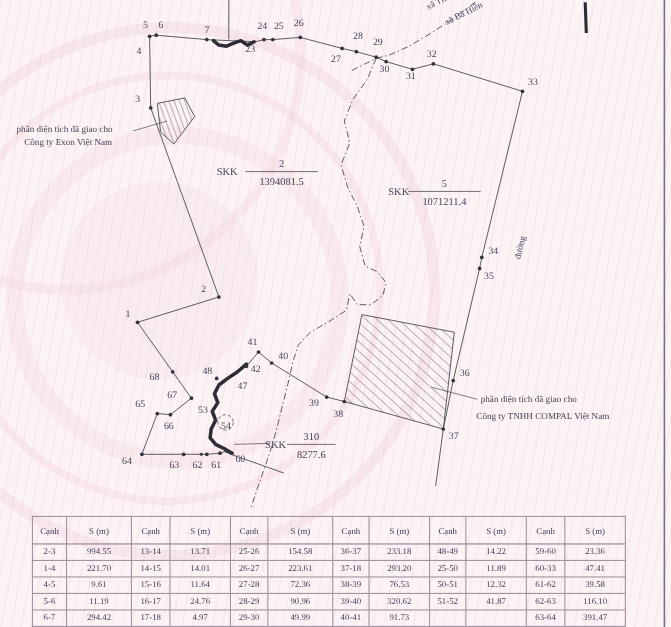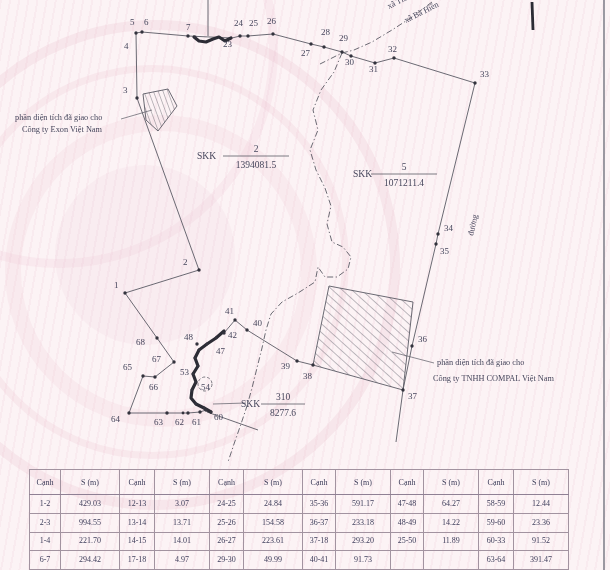--- a/index.html
+++ b/index.html
@@ -214,34 +214,20 @@
           <th>Cạnh</th>
           <th>S (m)</th>
           <th>Cạnh</th>
           <th>S (m)</th>
           <th>Cạnh</th>
           <th>S (m)</th>
         </tr>
       </thead>
     <tbody>
         <tr>
-          <td>1-2</td>
-          <td>429.03</td>
-          <td>12-13</td>
-          <td>3.07</td>
-          <td>24-25</td>
-          <td>24.84</td>
-          <td>35-36</td>
-          <td>591.17</td>
-          <td>47-48</td>
-          <td>64.27</td>
-          <td>58-59</td>
-          <td>12.44</td>
-        </tr>
-        <tr>
           <td>2-3</td>
           <td>994.55</td>
           <td>13-14</td>
           <td>13.71</td>
           <td>25-26</td>
           <td>154.58</td>
           <td>36-37</td>
           <td>233.18</td>
           <td>48-49</td>
           <td>14.22</td>
@@ -253,21 +239,49 @@
           <td>221.70</td>
           <td>14-15</td>
           <td>14.01</td>
           <td>26-27</td>
           <td>223.61</td>
           <td>37-18</td>
           <td>293.20</td>
           <td>25-50</td>
           <td>11.89</td>
           <td>60-33</td>
-          <td>91.52</td>
+          <td>47.41</td>
+        </tr>
+        <tr>
+          <td>4-5</td>
+          <td>9.61</td>
+          <td>15-16</td>
+          <td>11.64</td>
+          <td>27-28</td>
+          <td>72.36</td>
+          <td>38-39</td>
+          <td>76.53</td>
+          <td>50-51</td>
+          <td>12.32</td>
+          <td>61-62</td>
+          <td>39.58</td>
+        </tr>
+        <tr>
+          <td>5-6</td>
+          <td>11.19</td>
+          <td>16-17</td>
+          <td>24.76</td>
+          <td>28-29</td>
+          <td>90.96</td>
+          <td>39-40</td>
+          <td>320.62</td>
+          <td>51-52</td>
+          <td>41.87</td>
+          <td>62-63</td>
+          <td>116.10</td>
         </tr>
         <tr>
           <td>6-7</td>
           <td>294.42</td>
           <td>17-18</td>
           <td>4.97</td>
           <td>29-30</td>
           <td>49.99</td>
           <td>40-41</td>
           <td>91.73</td>

